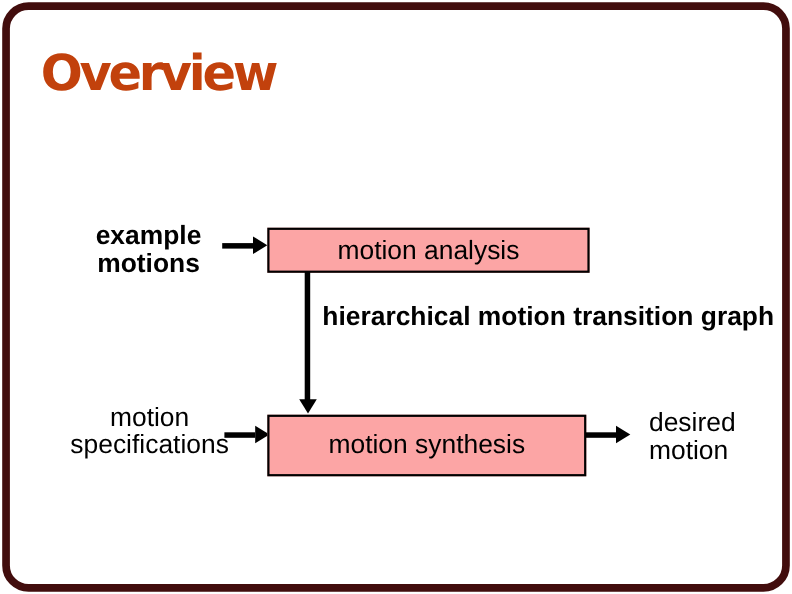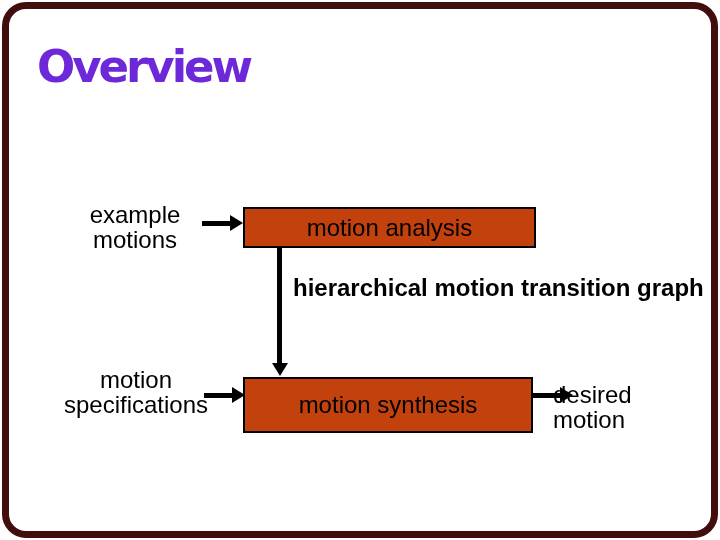--- a/index.html
+++ b/index.html
@@ -24,36 +24,36 @@
     pointer-events: none;
   }
   .slide-title {
     position: absolute;
     left: 37px;
     top: 40px;
     font-family: "DejaVu Sans", sans-serif;
     font-weight: bold;
     font-size: 45px;
     letter-spacing: -3px;
-    color: #6d28d9;
+    color: #c2410c;
     white-space: nowrap;
   }
   .diagram-label {
     position: absolute;
     font-size: 24px;
     line-height: 25px;
     white-space: pre-line;
     color: #000000;
   }
   .label-center { text-align: center; }
   .label-nowrap { white-space: nowrap; font-weight: bold; }
   .flow-box {
     position: absolute;
     box-sizing: border-box;
-    background: #c2410c;
+    background: #fca5a5;
     border: 2px solid #000000;
     display: flex;
     align-items: center;
     justify-content: center;
     font-size: 24px;
     color: #000000;
   }
   .shaft-h {
     position: absolute;
     height: 5px;
@@ -81,21 +81,21 @@
 </style>
 </head>
 <body>
 
 <div class="stage">
 
   <div class="slide-frame"></div>
 
   <div class="slide-title">Overview</div>
 
-  <div class="diagram-label label-center" style="left:60px; top:202px; width:150px;">example
+  <div class="diagram-label label-center" style="left:60px; top:202px; width:150px;font-weight:bold;">example
 motions</div>
 
   <div class="shaft-h" style="left:202px; top:221px; width:28px;"></div>
   <div class="head-right" style="left:230px; top:215px;"></div>
 
   <div class="flow-box" style="left:243px; top:207px; width:293px; height:41px;">
     <span>motion analysis</span>
   </div>
 
   <div class="shaft-v" style="left:277px; top:247px; height:117px;"></div>
@@ -109,16 +109,16 @@
   <div class="shaft-h" style="left:204px; top:393px; width:28px;"></div>
   <div class="head-right" style="left:232px; top:387px;"></div>
 
   <div class="flow-box" style="left:243px; top:377px; width:290px; height:56px;">
     <span>motion synthesis</span>
   </div>
 
   <div class="shaft-h" style="left:532px; top:393px; width:29px;"></div>
   <div class="head-right" style="left:560px; top:387px;"></div>
 
-  <div class="diagram-label" style="left:553px; top:372px;margin-top:10px;">desired
+  <div class="diagram-label" style="left:590px; top:372px;">desired
 motion</div>
 
 </div>
 
 </body></html>

